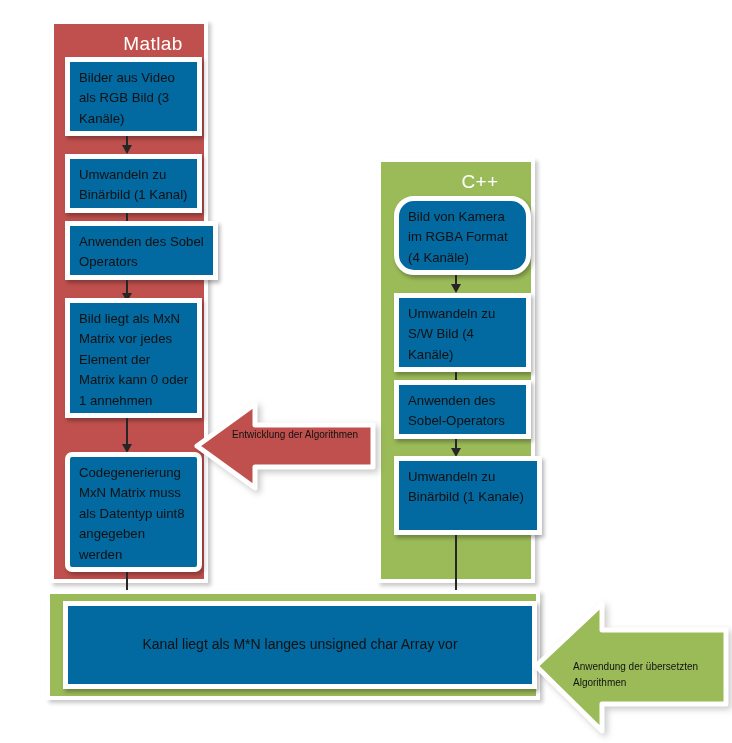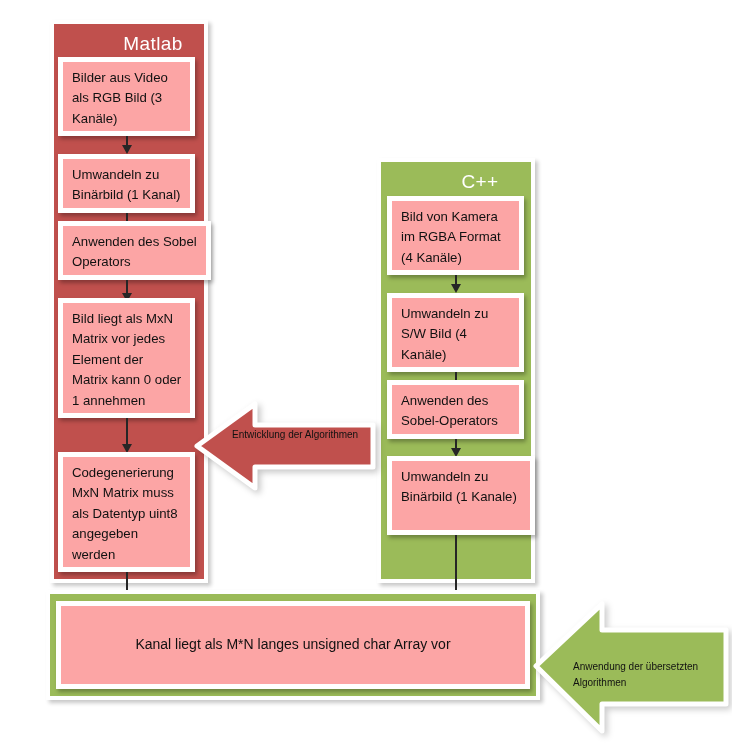--- a/index.html
+++ b/index.html
@@ -55,28 +55,29 @@
     letter-spacing: 0.4px;
     padding-left: 48px;
   }
   .panel-matlab .panel-title { top: 9px; }
   .panel-cpp .panel-title { top: 9px; }
 
   
   .pbox {
     position: absolute;
     box-sizing: border-box;
-    background: #fca5a5;
+    background: #0369a1;
     border: 5px solid #ffffff;
     box-shadow: 2px 3px 4px rgba(0,0,0,0.30);
     color: #111111;
     font-size: 13.2px;
     line-height: 1.55;
     padding: 6px 8px 4px 9px;
     text-align: left;
+    margin-left: 7px;
   }
   .pbox.center-text {
     display: flex;
     align-items: center;
     justify-content: center;
     text-align: center;
     padding: 0;
     font-size: 14px;
   }
 
@@ -133,30 +134,30 @@
   <div class="pbox" style="left:58px; top:221px; width:153px; height:59px;">Anwenden des Sobel Operators</div>
 
   <div class="vconn" style="left:126px; top:280px; height:18px;"></div>
   <div class="vhead" style="left:122px; top:293px;"></div>
 
   <div class="pbox" style="left:58px; top:298px; width:137px; height:120px;">Bild liegt als MxN Matrix vor  jedes Element der Matrix kann 0 oder 1 annehmen</div>
 
   <div class="vconn" style="left:126px; top:418px; height:33px;"></div>
   <div class="vhead" style="left:122px; top:444px;"></div>
 
-  <div class="pbox" style="left:58px; top:452px; width:137px; height:120px;">Codegenerierung MxN Matrix  muss als Datentyp uint8 angegeben werden</div>
+  <div class="pbox" style="left:58px; top:452px; width:137px; height:120px;border-radius:7px;">Codegenerierung MxN Matrix  muss als Datentyp uint8 angegeben werden</div>
 
   <div class="vconn" style="left:126px; top:572px; height:32px;"></div>
   <div class="vhead" style="left:122px; top:597px;"></div>
 
   <div class="container-panel panel-cpp">
     <div class="panel-title">C++</div>
   </div>
 
-  <div class="pbox" style="left:387px; top:196px; width:137px; height:79px;">Bild von Kamera im RGBA Format (4 Kanäle)</div>
+  <div class="pbox" style="left:387px; top:196px; width:137px; height:79px;border-radius:20px;">Bild von Kamera im RGBA Format (4 Kanäle)</div>
 
   <div class="vconn" style="left:455px; top:275px; height:12px;"></div>
   <div class="vhead" style="left:451px; top:284px;"></div>
 
   <div class="pbox" style="left:387px; top:293px; width:137px; height:79px;">Umwandeln zu S/W  Bild (4 Kanäle)</div>
 
   <div class="vconn" style="left:455px; top:372px; height:12px;"></div>
   <div class="vhead" style="left:451px; top:381px;"></div>
 
   <div class="pbox" style="left:387px; top:380px; width:137px; height:59px;">Anwenden des Sobel-Operators</div>

